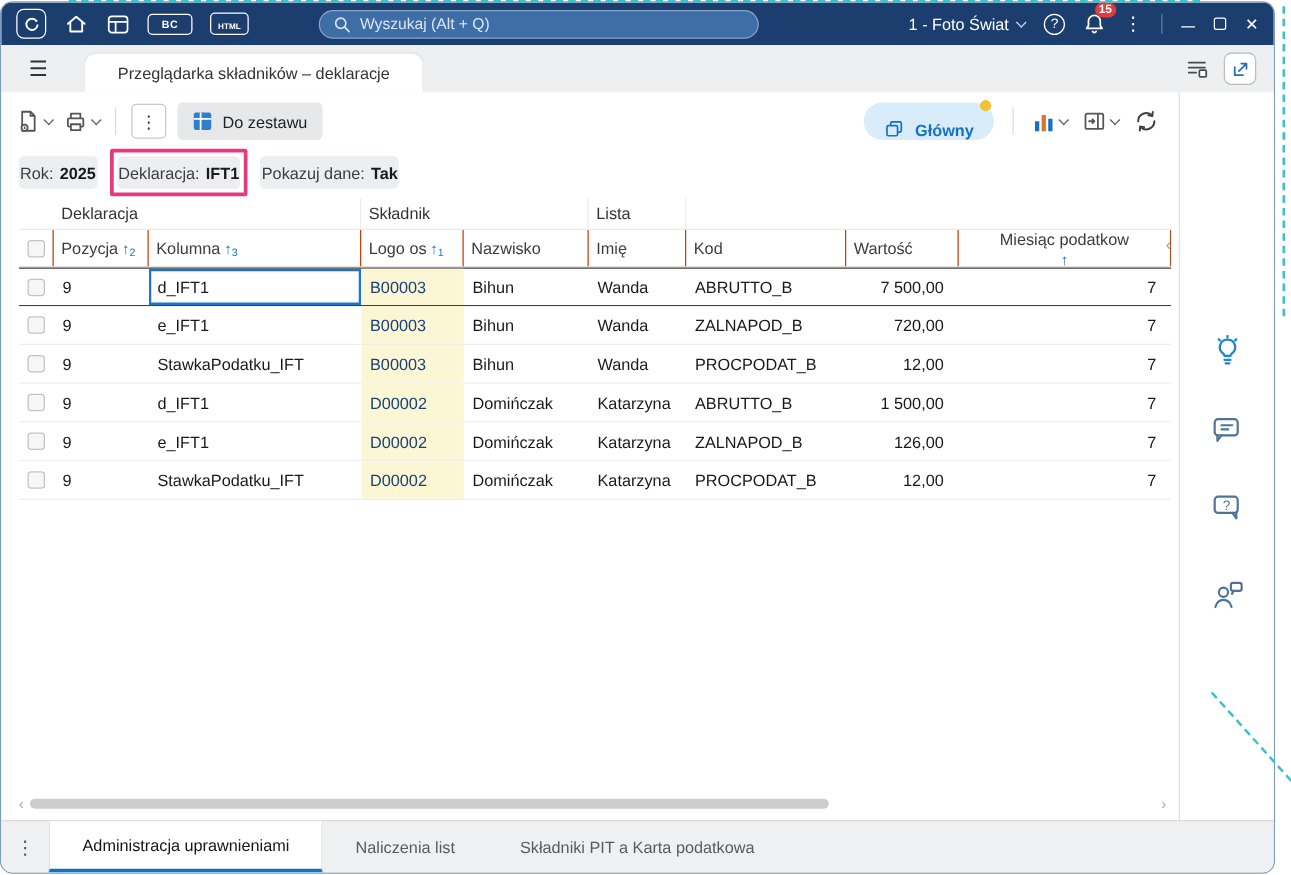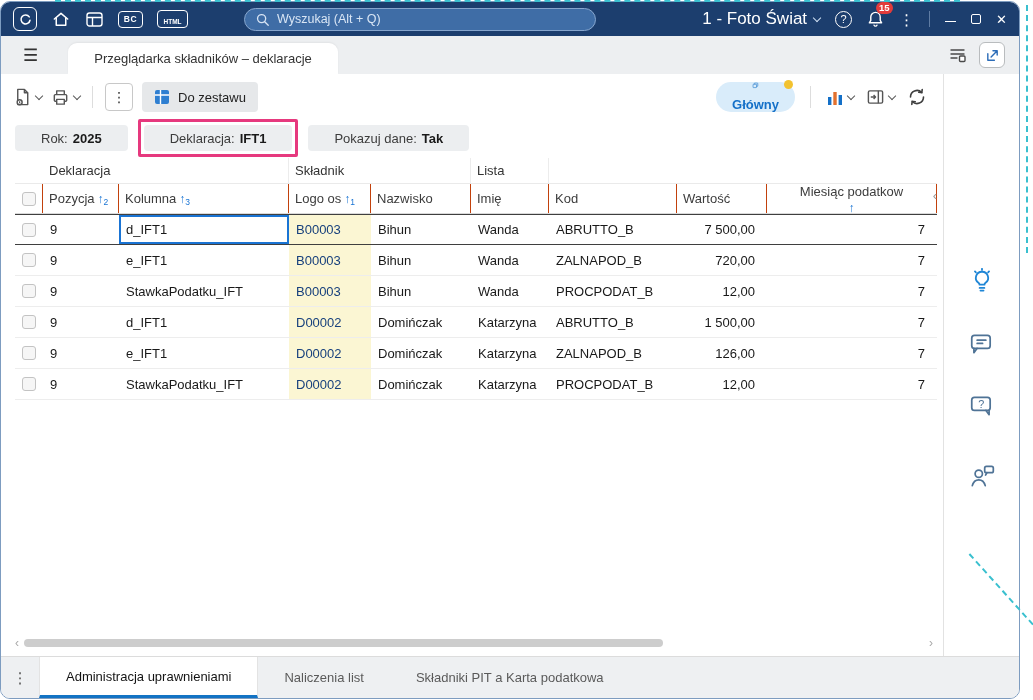--- a/index.html
+++ b/index.html
@@ -8,32 +8,32 @@
   .window { position:absolute; left:0; top:1px; width:1020px; height:698px;
     border:1px solid #7d9cc0; border-radius:10px; overflow:hidden; background:#fff;
     display:flex; flex-direction:column; }
 
   
   .titlebar { height:34px; background:#1c3e6e; display:flex; align-items:center;
     padding:0 12px; gap:14px; color:#fff; flex:0 0 auto; }
   .app-logo { width:24px; height:24px; border:1.6px solid #fff; border-radius:6px;
     display:flex; align-items:center; justify-content:center; }
   .ticon { display:flex; align-items:center; justify-content:center; cursor:default; }
-  .bc-box { width:25px; height:17px; border:1.4px solid #fff; border-radius:4px;
+  .bc-box { width:36px; height:17px; border:1.4px solid #fff; border-radius:4px;
     font-size:8.5px; font-weight:bold; letter-spacing:.5px; display:flex; align-items:center; justify-content:center; }
   .html-box { width:31px; height:18px; border:1.4px solid #fff; border-radius:4px;
     font-size:6.5px; font-weight:bold; display:flex; align-items:flex-end; justify-content:center; padding-bottom:2px; }
   .searchbox { margin-left:42px; width:352px; height:23px; background:#3f6da6;
     border:1px solid #86a5cd; border-radius:12px; display:flex; align-items:center;
     padding:0 10px; gap:7px; }
   .searchbox input { flex:1; background:transparent; border:none; outline:none;
     color:#eef4fb; font-size:12.5px; font-family:"Liberation Sans",sans-serif; }
   .searchbox input::placeholder { color:#d9e6f5; }
   .tb-right { margin-left:auto; display:flex; align-items:center; gap:15px; }
-  .company { display:flex; align-items:center; gap:7px; font-size:17px; }
+  .company { display:flex; align-items:center; gap:7px; font-size:13px; }
   .chev { display:inline-block; width:6px; height:6px; border-right:1.5px solid #5a5a5a;
     border-bottom:1.5px solid #5a5a5a; transform:rotate(45deg); margin-top:-3px; }
   .chev.white { border-color:#cfe0f3; }
   .help-circle { width:17px; height:17px; border:1.5px solid #fff; border-radius:50%;
     font-size:11px; display:flex; align-items:center; justify-content:center; }
   .bell-wrap { position:relative; display:flex; }
   .badge { position:absolute; top:-8px; right:-9px; background:#e23b3b; color:#fff;
     font-size:9.5px; font-weight:bold; border-radius:8px; padding:1px 3.5px; line-height:1.1; }
   .kebab { font-size:15px; line-height:1; }
   .tb-sep { width:1px; height:16px; background:#5f7ca3; }
@@ -57,28 +57,28 @@
 
   .toolbar { height:46px; display:flex; align-items:center; padding:0 12px; gap:9px; flex:0 0 auto; }
   .tgroup { display:flex; align-items:center; gap:4px; }
   .tsep { width:1px; height:22px; background:#ddd; margin:0 3px; }
   .kebab-btn { width:28px; height:28px; border:1px solid #c8c8c8; border-radius:4px;
     display:flex; align-items:center; justify-content:center; color:#333; font-size:14px; background:#fff; }
   .btn-set { height:30px; background:#e6e8ea; border-radius:4px; padding:0 12px;
     display:flex; align-items:center; gap:8px; font-size:13px; color:#222; }
   .toolbar-right { margin-left:auto; display:flex; align-items:center; gap:12px; margin-right:4px; }
   .pill-main { position:relative; height:30px; background:#d9ecfa; border-radius:15px;
-    padding:0 16px; display:flex; align-items:center; gap:8px; color:#1470c8;
-    font-weight:bold; font-size:13px;flex-direction:column; }
+    padding:0 16px; display:flex; align-items:flex-end; gap:8px; color:#1470c8;
+    font-weight:bold; font-size:13px; }
   .dot-yellow { position:absolute; top:-2px; right:2px; width:9px; height:9px;
     background:#f2c230; border-radius:50%; }
 
   
   .filterrow { height:36px; display:flex; align-items:center; padding:0 14px; gap:12px; flex:0 0 auto; }
-  .chip { height:26px; background:#eceef0; border-radius:4px; padding:0 26px;
+  .chip { height:26px; background:#eceef0; border-radius:4px; padding:0 1px;
     display:flex; align-items:center; gap:5px; font-size:13px; color:#3c3c3c; white-space:nowrap; }
   .chip b { color:#1a1a1a; }
   .chip-highlight { padding:3px; border:3px solid #e6397e; border-radius:2px; margin:-6px -2px; }
 
   
   .tablewrap { flex:1; margin:2px 6px 0 14px; position:relative; overflow:hidden;
     display:flex; flex-direction:column; }
   .grid-row { display:grid;
     grid-template-columns:28px 76px 170px 82px 100px 78px 128px 90px minmax(50px,1fr); }
   .ghrow { height:26px; align-items:center; border-bottom:1px solid #eaeaea; flex:0 0 auto; }

